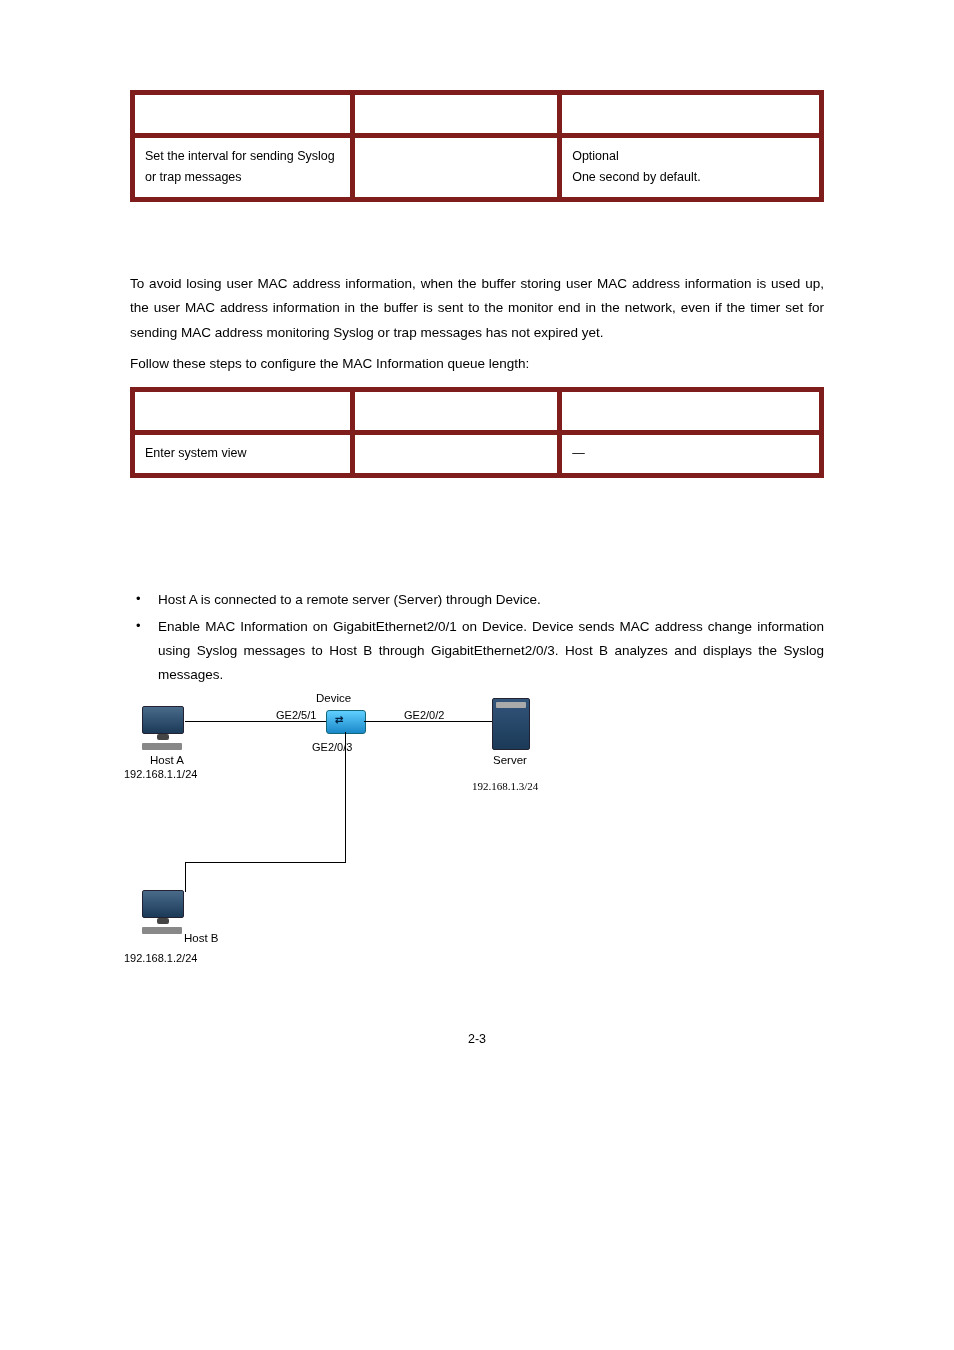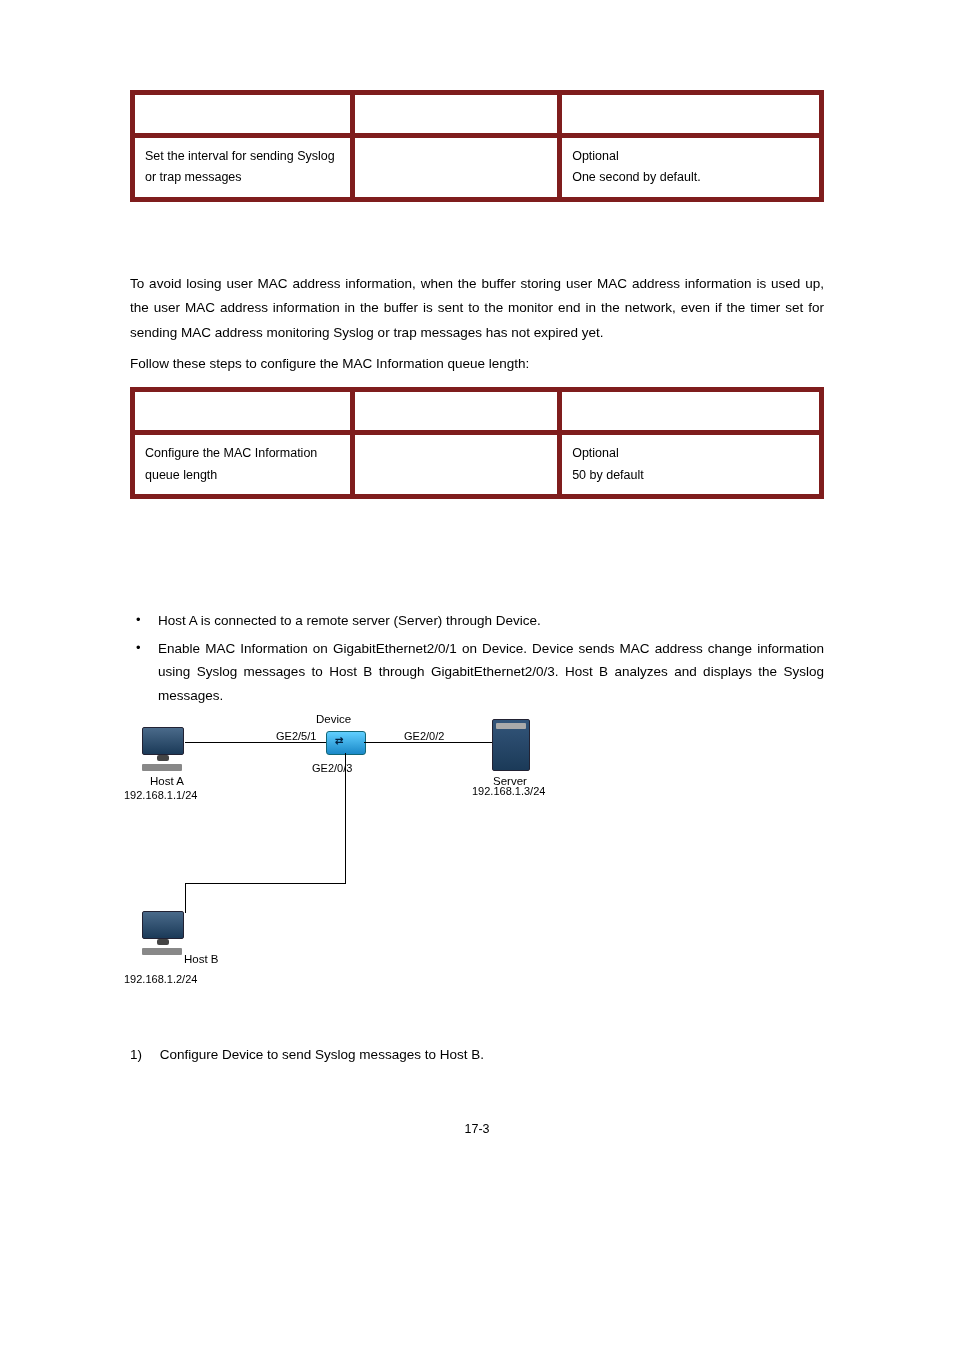--- a/index.html
+++ b/index.html
@@ -159,26 +159,23 @@
   <p class="follow">Follow these steps to configure the MAC Information queue length:</p>
 
   <table>
     <tbody>
         <tr>
       <td class="col1 empty-header"></td>
       <td class="col2 empty-header"></td>
       <td class="col3 empty-header"></td>
     </tr>
     <tr>
-      <td class="col1">Configure the MAC Information queue length</td>
+      <td class="col1">Enter system view</td>
       <td class="col2"></td>
-      <td class="col3">
-        <div>Optional</div>
-        <div>50 by default</div>
-      </td>
+      <td class="col3">—</td>
     </tr>
   </tbody>
     </table>
 
   <div class="big-gap"></div>
 
   <ul class="bullets">
     <li>Host A is connected to a remote server (Server) through Device.</li>
     <li>Enable MAC Information on GigabitEthernet2/0/1 on Device. Device sends MAC address change information using Syslog messages to Host B through GigabitEthernet2/0/3. Host B analyzes and displays the Syslog messages.</li>
   </ul>
@@ -204,29 +201,25 @@
 
     <div class="pc" style="left:12px; top:14px;">
       <div class="monitor"></div>
         <div class="base"></div>
     </div>
     <div class="d-label" style="left:20px; top:62px;">Host A</div>
     <div class="d-label d-small" style="left:-6px; top:76px;">192.168.1.1/24</div>
 
     <div class="server" style="left:362px; top:6px;"></div>
     <div class="d-label" style="left:363px; top:62px;">Server</div>
-    <div class="d-label d-small" style="left:342px; top:72px;">192.168.1.3/24</div>
+    <div class="d-label d-small" style="left:342px; top:88px;font-family:Liberation Serif, serif;">192.168.1.3/24</div>
 
     <div class="pc" style="left:12px; top:198px;">
       <div class="monitor"></div>
         <div class="base"></div>
     </div>
     <div class="d-label" style="left:18px; top:240px;padding-left:36px;">Host B</div>
     <div class="d-label d-small" style="left:-6px; top:260px;">192.168.1.2/24</div>
   </div>
 
-  <div class="step">
-    <span class="step-num">1)</span>
-    <span>Configure Device to send Syslog messages to Host B.</span>
-  </div>
-
-  <div class="page-num">17-3</div>
+
+  <div class="page-num">2-3</div>
 </div>
 
 </body></html>

